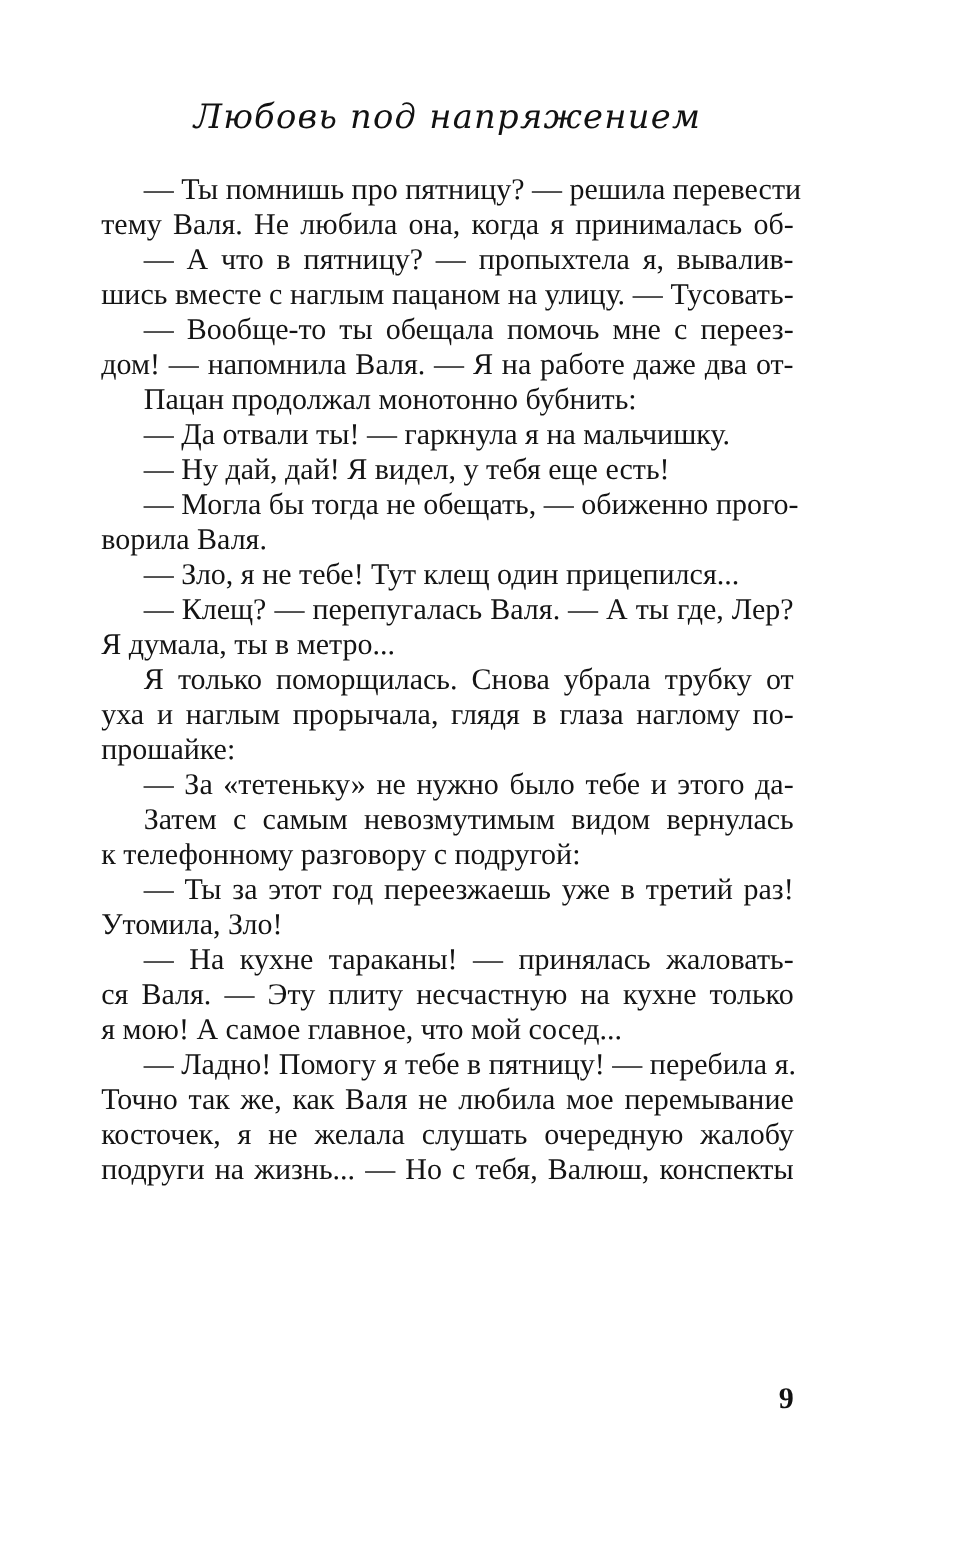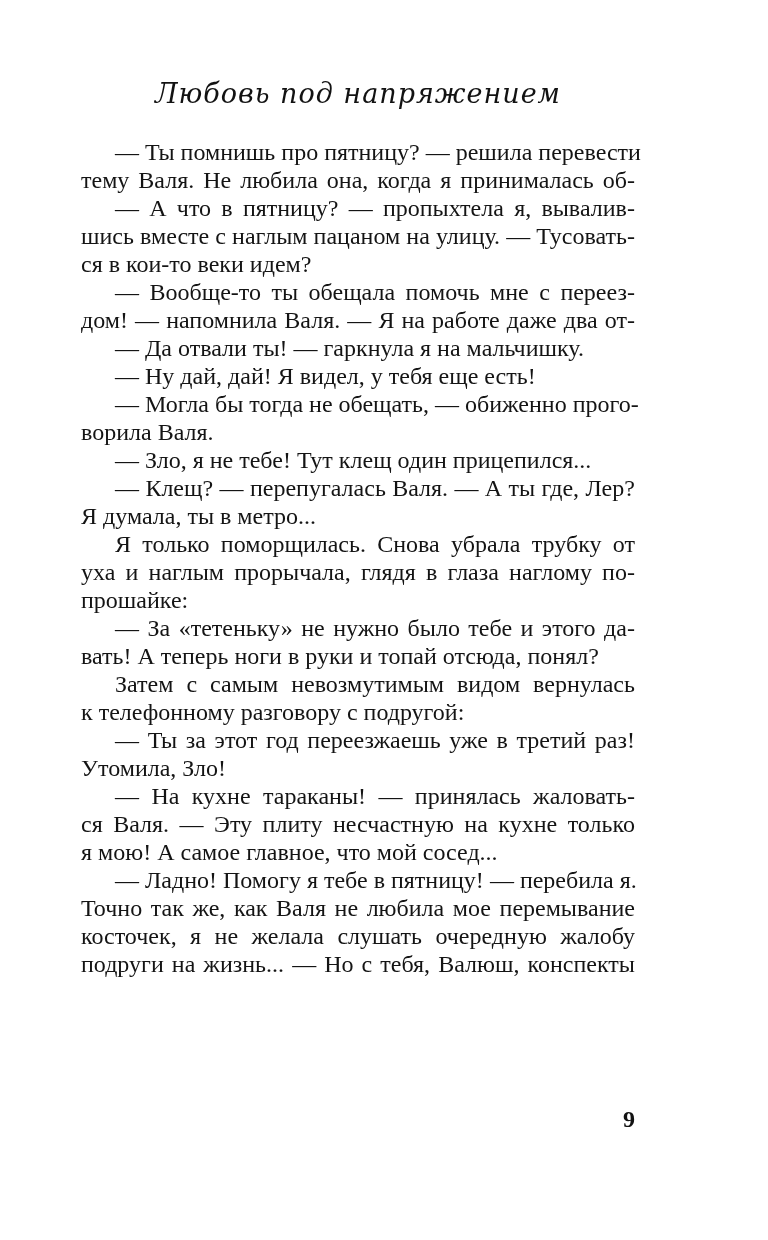--- a/index.html
+++ b/index.html
@@ -70,25 +70,27 @@
   <div class="chapter-header">Любовь под напряжением</div>
 
   <div class="text-block" id="text-block">
       <div class="paragraph">
         <div class="line first just"><span>— </span><span>Ты </span><span>помнишь </span><span>про </span><span>пятницу? </span><span>— </span><span>решила </span><span>перевести</span></div>
         <div class="line just"><span>тему </span><span>Валя. </span><span>Не </span><span>любила </span><span>она, </span><span>когда </span><span>я </span><span>принималась </span><span>об-</span></div>
       </div>
       <div class="paragraph">
         <div class="line first just"><span>— </span><span>А </span><span>что </span><span>в </span><span>пятницу? </span><span>— </span><span>пропыхтела </span><span>я, </span><span>вывалив-</span></div>
         <div class="line just"><span>шись </span><span>вместе </span><span>с </span><span>наглым </span><span>пацаном </span><span>на </span><span>улицу. </span><span>— </span><span>Тусовать-</span></div>
-        <div class="line">ся в кои-то веки идем?</div>
       </div>
       <div class="paragraph">
         <div class="line first just"><span>— </span><span>Вообще-то </span><span>ты </span><span>обещала </span><span>помочь </span><span>мне </span><span>с </span><span>переез-</span></div>
         <div class="line just"><span>дом! </span><span>— </span><span>напомнила </span><span>Валя. </span><span>— </span><span>Я </span><span>на </span><span>работе </span><span>даже </span><span>два </span><span>от-</span></div>
+      </div>
+      <div class="paragraph">
+        <div class="line first">Пацан продолжал монотонно бубнить:</div>
       </div>
       <div class="paragraph">
         <div class="line first">— Да отвали ты! — гаркнула я на мальчишку.</div>
       </div>
       <div class="paragraph">
         <div class="line first">— Ну дай, дай! Я видел, у тебя еще есть!</div>
       </div>
       <div class="paragraph">
         <div class="line first just"><span>— </span><span>Могла </span><span>бы </span><span>тогда </span><span>не </span><span>обещать, </span><span>— </span><span>обиженно </span><span>прого-</span></div>
         <div class="line">ворила Валя.</div>
@@ -100,21 +102,20 @@
         <div class="line first just"><span>— </span><span>Клещ? </span><span>— </span><span>перепугалась </span><span>Валя. </span><span>— </span><span>А </span><span>ты </span><span>где, </span><span>Лер?</span></div>
         <div class="line">Я думала, ты в метро...</div>
       </div>
       <div class="paragraph">
         <div class="line first just"><span>Я </span><span>только </span><span>поморщилась. </span><span>Снова </span><span>убрала </span><span>трубку </span><span>от</span></div>
         <div class="line just"><span>уха </span><span>и </span><span>наглым </span><span>прорычала, </span><span>глядя </span><span>в </span><span>глаза </span><span>наглому </span><span>по-</span></div>
         <div class="line">прошайке:</div>
       </div>
       <div class="paragraph">
         <div class="line first just"><span>— </span><span>За </span><span>«тетеньку» </span><span>не </span><span>нужно </span><span>было </span><span>тебе </span><span>и </span><span>этого </span><span>да-</span></div>
-        <div class="line">вать! А теперь ноги в руки и топай отсюда, понял?</div>
       </div>
       <div class="paragraph">
         <div class="line first just"><span>Затем </span><span>с </span><span>самым </span><span>невозмутимым </span><span>видом </span><span>вернулась</span></div>
         <div class="line">к телефонному разговору с подругой:</div>
       </div>
       <div class="paragraph">
         <div class="line first just"><span>— </span><span>Ты </span><span>за </span><span>этот </span><span>год </span><span>переезжаешь </span><span>уже </span><span>в </span><span>третий </span><span>раз!</span></div>
         <div class="line">Утомила, Зло!</div>
       </div>
       <div class="paragraph">

